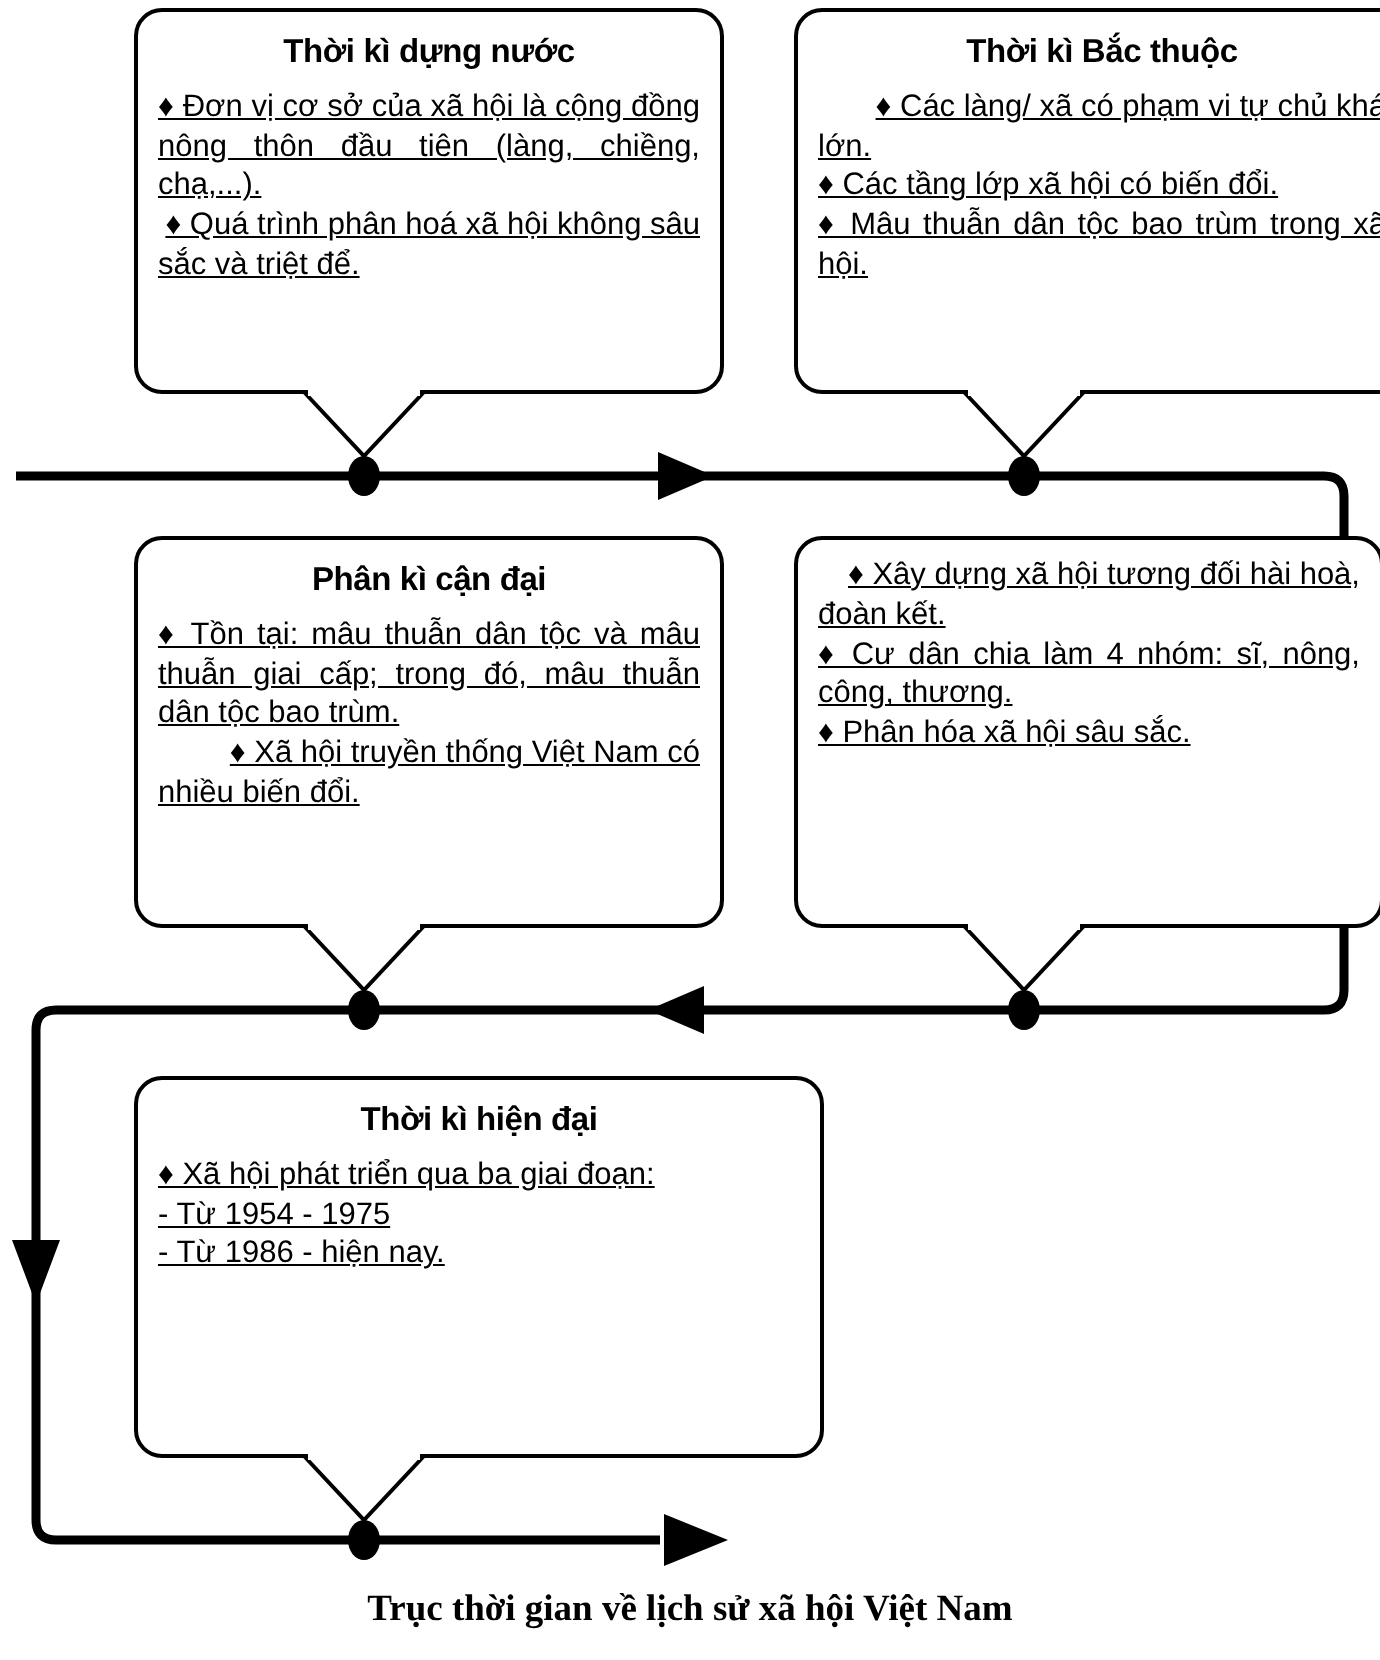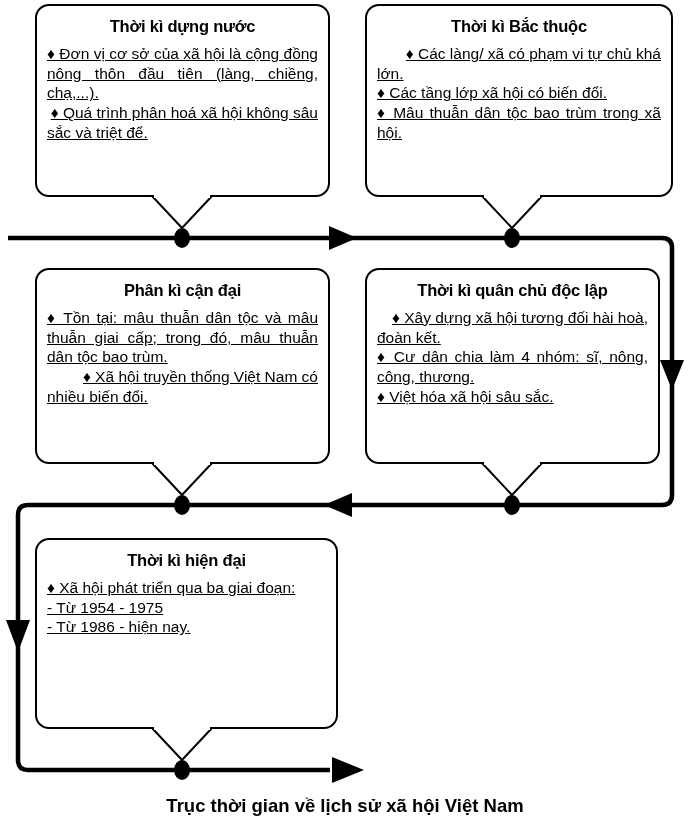--- a/index.html
+++ b/index.html
@@ -30,20 +30,21 @@
     height: 830px;
   }
   .period-box {
     position: absolute;
     box-sizing: border-box;
     border: 2px solid #000000;
     border-radius: 14px;
     background: #ffffff;
     padding: 8px 10px 6px 10px;
     z-index: 3;
+    margin-left: 32px;
   }
   .box-title {
     text-align: center;
     font-weight: bold;
     font-size: 16.5px;
     letter-spacing: -0.2px;
     margin: 3px 0 7px 0;
     line-height: 1.2;
   }
   .box-lines {
@@ -65,21 +66,21 @@
     position: absolute;
     background: #ffffff;
     z-index: 4;
   }
   .caption {
     position: absolute;
     left: 0;
     top: 795px;
     width: 690px;
     text-align: center;
-    font-family: Liberation Sans, sans-serif;
+    font-family: Liberation Serif, serif;
     font-weight: bold;
     font-size: 18.5px;
     z-index: 5;
   }
 </style>
 </head>
 <body>
 
 <div id="diagram-root">
 
@@ -134,30 +135,29 @@
   <div class="period-box" style="left:35px; top:268px; width:295px; height:196px;">
     <div class="box-title">Phân kì cận đại</div>
     <div class="box-lines">
       <p class="box-line">♦ Tồn tại: mâu thuẫn dân tộc và mâu thuẫn giai cấp; trong đó, mâu thuẫn dân tộc bao trùm.</p>
       <p class="box-line nojustify">♦ Xã hội truyền thống Việt Nam có nhiều biến đổi.</p>
     </div>
   </div>
   <div class="tail-mask" style="left:154px; top:459px; width:56px; height:6px;"></div>
 
   <div class="period-box" style="left:365px; top:268px; width:295px; height:196px;">
-    <div class="box-title">Thời kì quân chủ độc lập</div>
     <div class="box-lines">
       <p class="box-line nojustify">♦ Xây dựng xã hội tương đối hài hoà, đoàn kết.</p>
       <p class="box-line">♦ Cư dân chia làm 4 nhóm: sĩ, nông, công, thương.</p>
-      <p class="box-line nojustify">♦ Việt hóa xã hội sâu sắc.</p>
+      <p class="box-line nojustify">♦ Phân hóa xã hội sâu sắc.</p>
     </div>
   </div>
   <div class="tail-mask" style="left:484px; top:459px; width:56px; height:6px;"></div>
 
-  <div class="period-box" style="left:35px; top:538px; width:303px; height:191px;">
+  <div class="period-box" style="left:35px; top:538px; width:345px; height:191px;">
     <div class="box-title">Thời kì hiện đại</div>
     <div class="box-lines">
       <p class="box-line nojustify">♦  Xã hội phát triển qua ba giai đoạn:</p>
       <p class="box-line nojustify">- Từ 1954 - 1975</p>
       <p class="box-line nojustify">- Từ 1986 - hiện nay.</p>
     </div>
   </div>
   <div class="tail-mask" style="left:154px; top:724px; width:56px; height:6px;"></div>
 
   <div class="caption">Trục thời gian về lịch sử xã hội Việt Nam</div>

